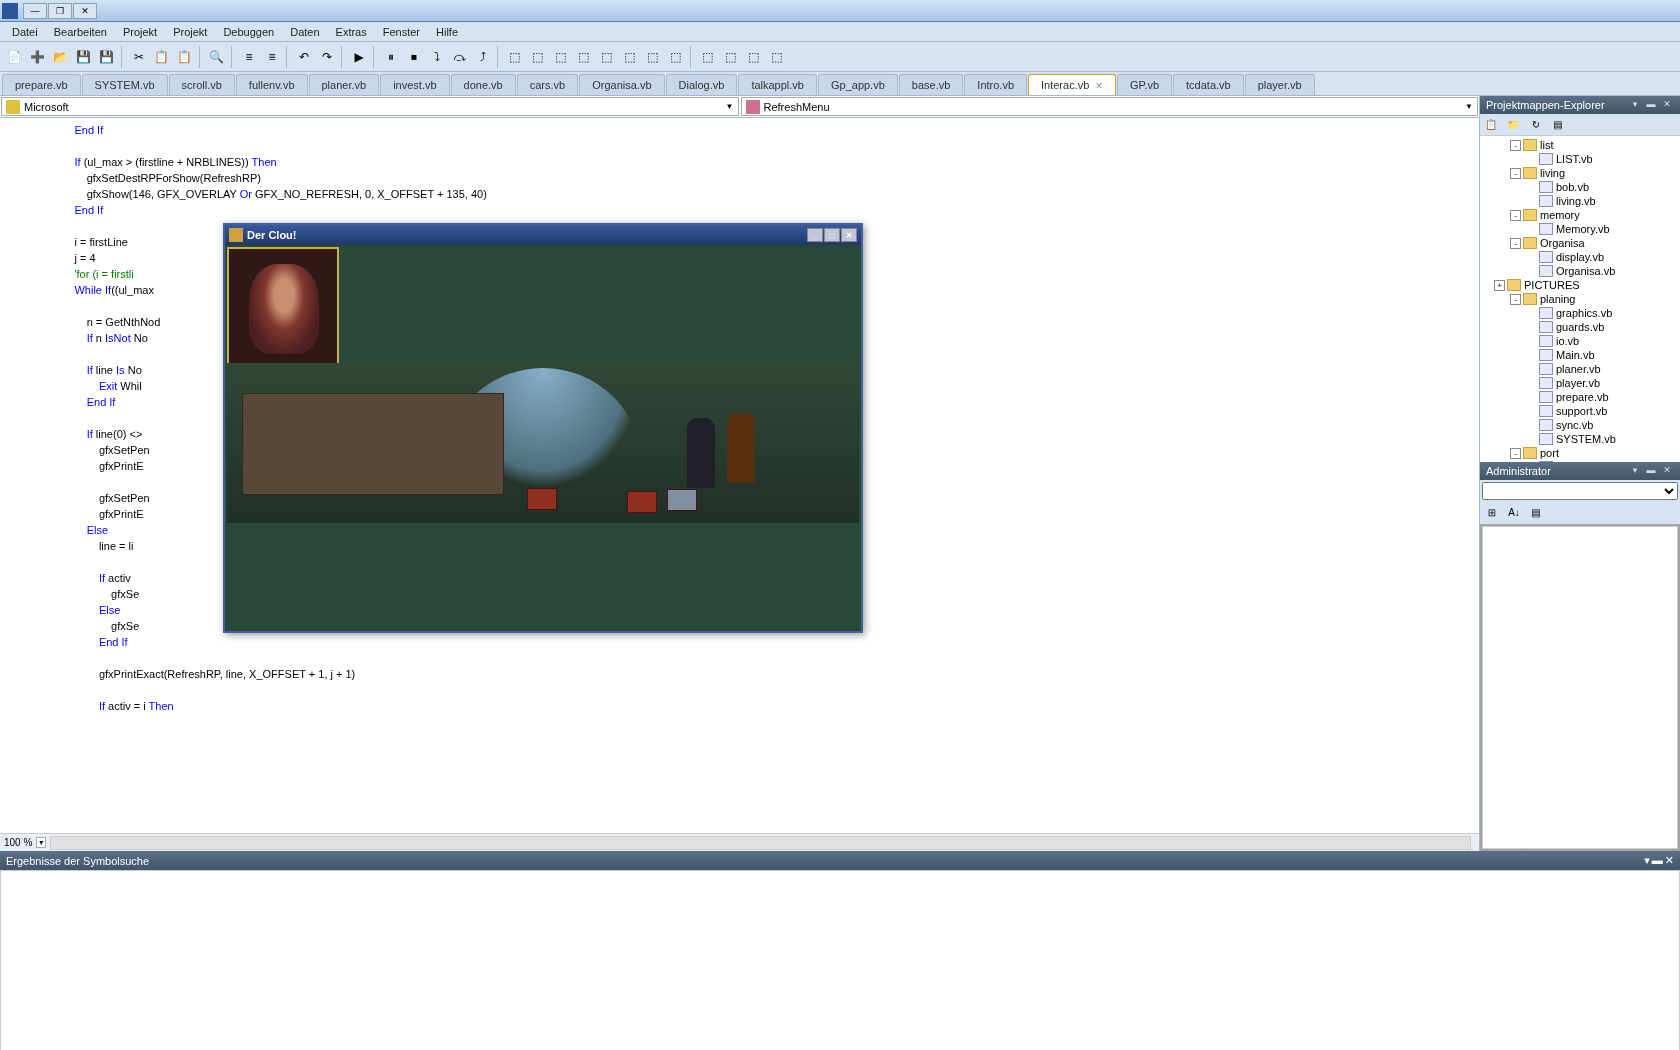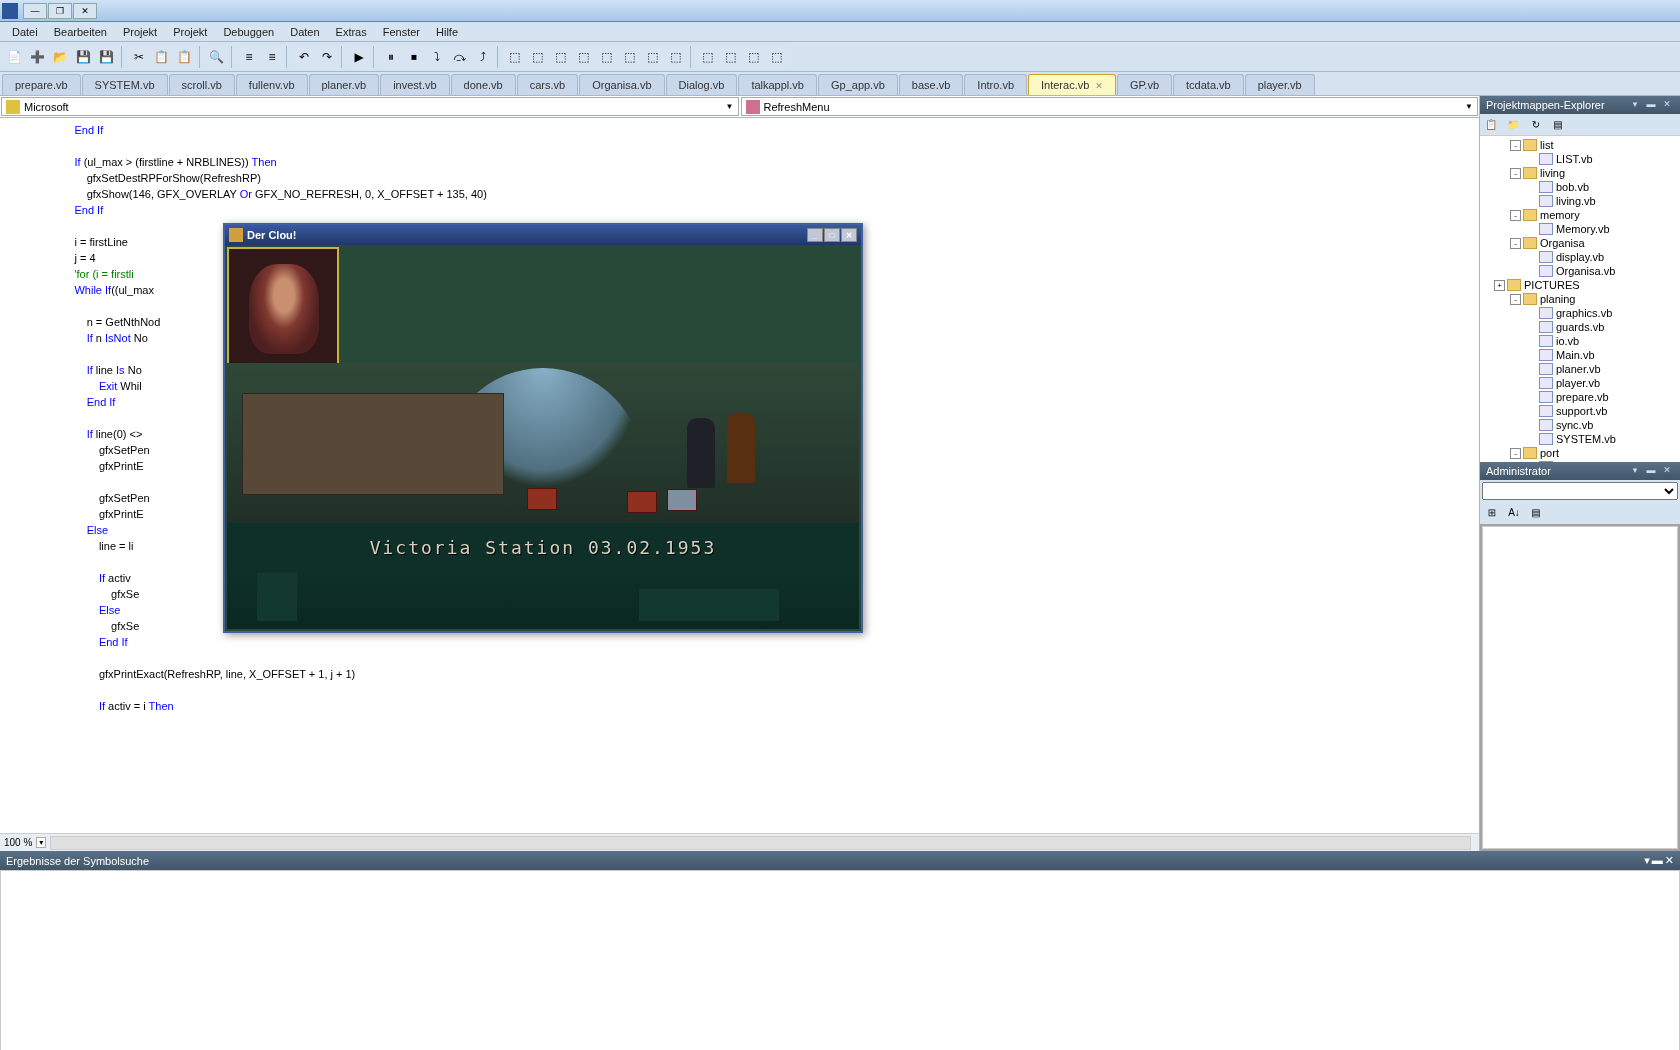--- a/index.html
+++ b/index.html
@@ -13,21 +13,21 @@
 
 .menubar { background:#d6e4f2; height:20px; display:flex; align-items:center; padding:0 4px; border-bottom:1px solid #a8b8cc;}
 .menubar .item { padding:2px 8px; cursor:pointer; color:#222;}
 
 .toolbar { background:#d6e4f2; height:30px; display:flex; align-items:center; padding:2px 4px; border-bottom:1px solid #a8b8cc; gap:1px;}
 .tbtn { width:22px; height:22px; background:#d8e4f2; border:1px solid transparent; cursor:pointer; display:flex; align-items:center; justify-content:center; font-size:12px;}
 .tsep { width:4px; height:22px; border-left:1px solid #a8b8cc; margin:0 2px;}
 
 .tabs { background:#d6e4f2; height:24px; display:flex; align-items:flex-end; padding-left:2px; border-bottom:1px solid #a8b8cc;}
 .tab { padding:4px 12px; background:#c8d8ea; border:1px solid #a8b8cc; border-bottom:none; margin-right:1px; cursor:pointer; color:#333; font-size:11px; border-radius:3px 3px 0 0;}
-.tab.active { background:#fef9c3; border-color:#d0a030;margin-top:40px;}
+.tab.active { background:#ffffff; border-color:#d0a030;margin-top:40px;}
 .tab .close { margin-left:6px; color:#888; font-size:9px;}
 
 .mainarea { display:flex; height: 755px;}
 .editor { flex:1; background:#fff; display:flex; flex-direction:column; border-right:1px solid #a8b8cc;}
 .combos { height:22px; display:flex; border-bottom:1px solid #a8b8cc;}
 .combo { flex:1; background:#fff; border:1px solid #aaa; margin:1px; padding:2px 4px; display:flex; align-items:center; cursor:pointer;}
 .combo .ic { width:14px; height:14px; background:#e0c040; margin-right:4px;}
 .combo .dd { margin-left:auto; font-size:8px;}
 .codearea { flex:1; position:relative; overflow:hidden; background:#fff;}
 .code { font-family: Consolas, 'Courier New', monospace; font-size:12px; line-height:16px; padding:4px 10px 4px 50px; white-space:pre; color:#000;}
@@ -398,18 +398,14 @@
     <div class="portrait"></div>
     <div class="scene">
       <div class="figure" style="left:150px;top:60px"></div>
       <div class="figure" style="left:230px;top:55px"></div>
       <div class="figure" style="left:460px;top:55px"></div>
       <div class="figure" style="left:500px;top:50px;background:#583010"></div>
       <div class="suitcase" style="left:300px;top:125px"></div>
       <div class="suitcase" style="left:400px;top:128px"></div>
       <div class="suitcase" style="left:440px;top:126px;background:#8090a0"></div>
     </div>
-    <div class="locationbar">
-      <div class="skyline"></div>
-      <span class="locationtext">Victoria Station 03.02.1953</span>
-    </div>
   </div>
 </div>
 
 </body></html>

